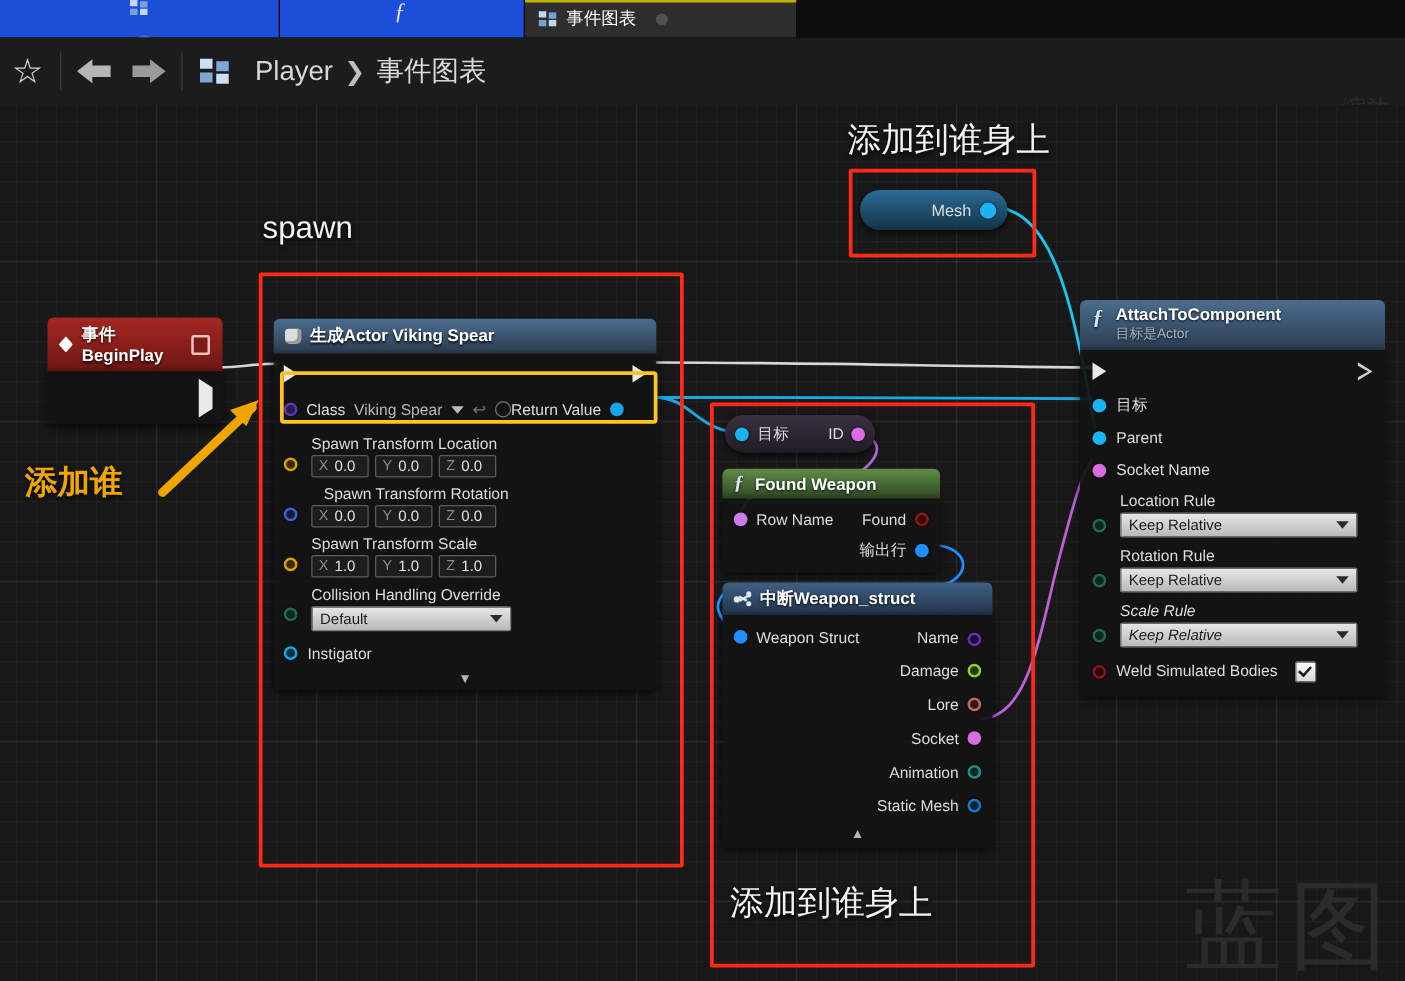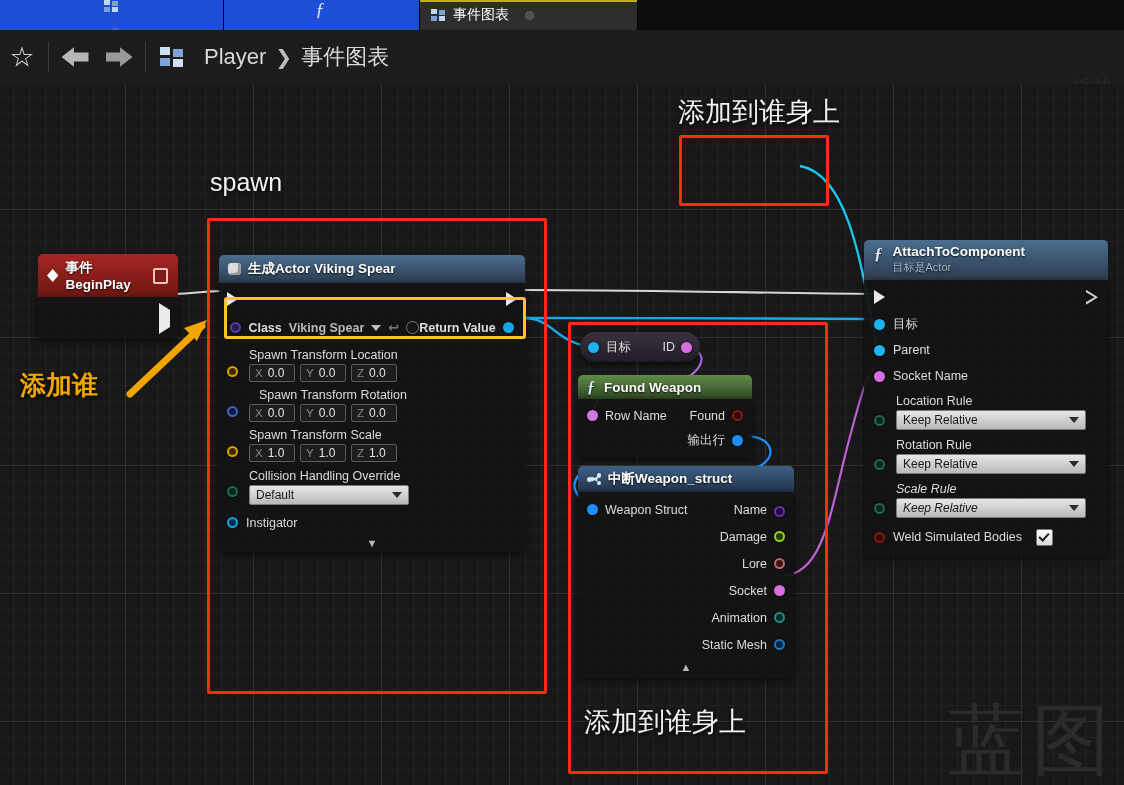--- a/index.html
+++ b/index.html
@@ -269,21 +269,21 @@
       <span style="width:13px;height:12px;background:#dcdcdc;border-radius:3px 3px 4px 4px;box-shadow:inset -3px -2px 0 #9a9a9a;"></span>
       <span>生成Actor Viking Spear</span>
     </div>
     <div class="nbody" style="padding:6px 0 0 0;position:relative;">
 
       <div class="pinrow" style="padding:0 8px 4px 8px;justify-content:space-between;">
         <span class="exec"></span>
         <span class="exec"></span>
       </div>
 
-      <div class="pinrow" style="padding:6px 8px 7px 8px;justify-content:center;font-weight:bold;">
+      <div class="pinrow" style="padding:6px 8px 7px 8px;justify-content:flex-start;">
         <span style="display:flex;align-items:center;gap:7px;">
           <span class="pin hollow" style="border-color:#5a3aa8;background:#2a1b52;"></span>
           <span class="pinlbl">Class</span>
           <span class="pinlbl" style="color:#b9b9b9;">Viking Spear</span>
           <span style="width:0;height:0;border-left:5px solid transparent;border-right:5px solid transparent;border-top:6px solid #bdbdbd;"></span>
           <span style="color:#777;font-size:13px;line-height:1;">↩</span>
           <span style="width:11px;height:11px;border:1.6px solid #777;border-radius:50%;"></span>
         </span>
         <span style="display:flex;align-items:center;gap:7px;">
           <span class="pinlbl">Return Value</span>
@@ -358,20 +358,28 @@
       </div>
 
       <div class="pinrow" style="padding:8px 8px 0 8px;gap:8px;">
         <span class="pin hollow" style="border-color:#16a5e8;background:#08303f;"></span>
         <span class="pinlbl">Instigator</span>
       </div>
       <div class="expander" style="margin-top:4px;">▼</div>
     </div>
   </div>
 
+  <div class="node" style="left:688px;top:68px;width:118px;height:32px;border-radius:16px;
+              background:linear-gradient(to bottom,#2b6c96,#123347);
+              box-shadow:0 2px 6px rgba(0,0,0,.7);">
+    <div style="display:flex;align-items:center;justify-content:flex-end;gap:7px;height:32px;padding-right:9px;">
+      <span class="pinlbl" style="font-size:13px;">Mesh</span>
+      <span class="pin" style="background:#1cb4f0;width:13px;height:13px;"></span>
+    </div>
+  </div>
 
   <div class="node" style="left:580px;top:248px;width:120px;height:30px;border-radius:15px;
               background:linear-gradient(to bottom,#3a3140,#201c26);
               box-shadow:0 2px 6px rgba(0,0,0,.7);">
     <div style="display:flex;align-items:center;height:30px;padding:0 8px;gap:7px;">
       <span class="pin" style="background:#1cb4f0;"></span>
       <span class="pinlbl">目标</span>
       <span style="margin-left:auto;display:flex;align-items:center;gap:6px;">
         <span class="pinlbl">ID</span>
         <span class="pin" style="background:#d96ce0;"></span>

